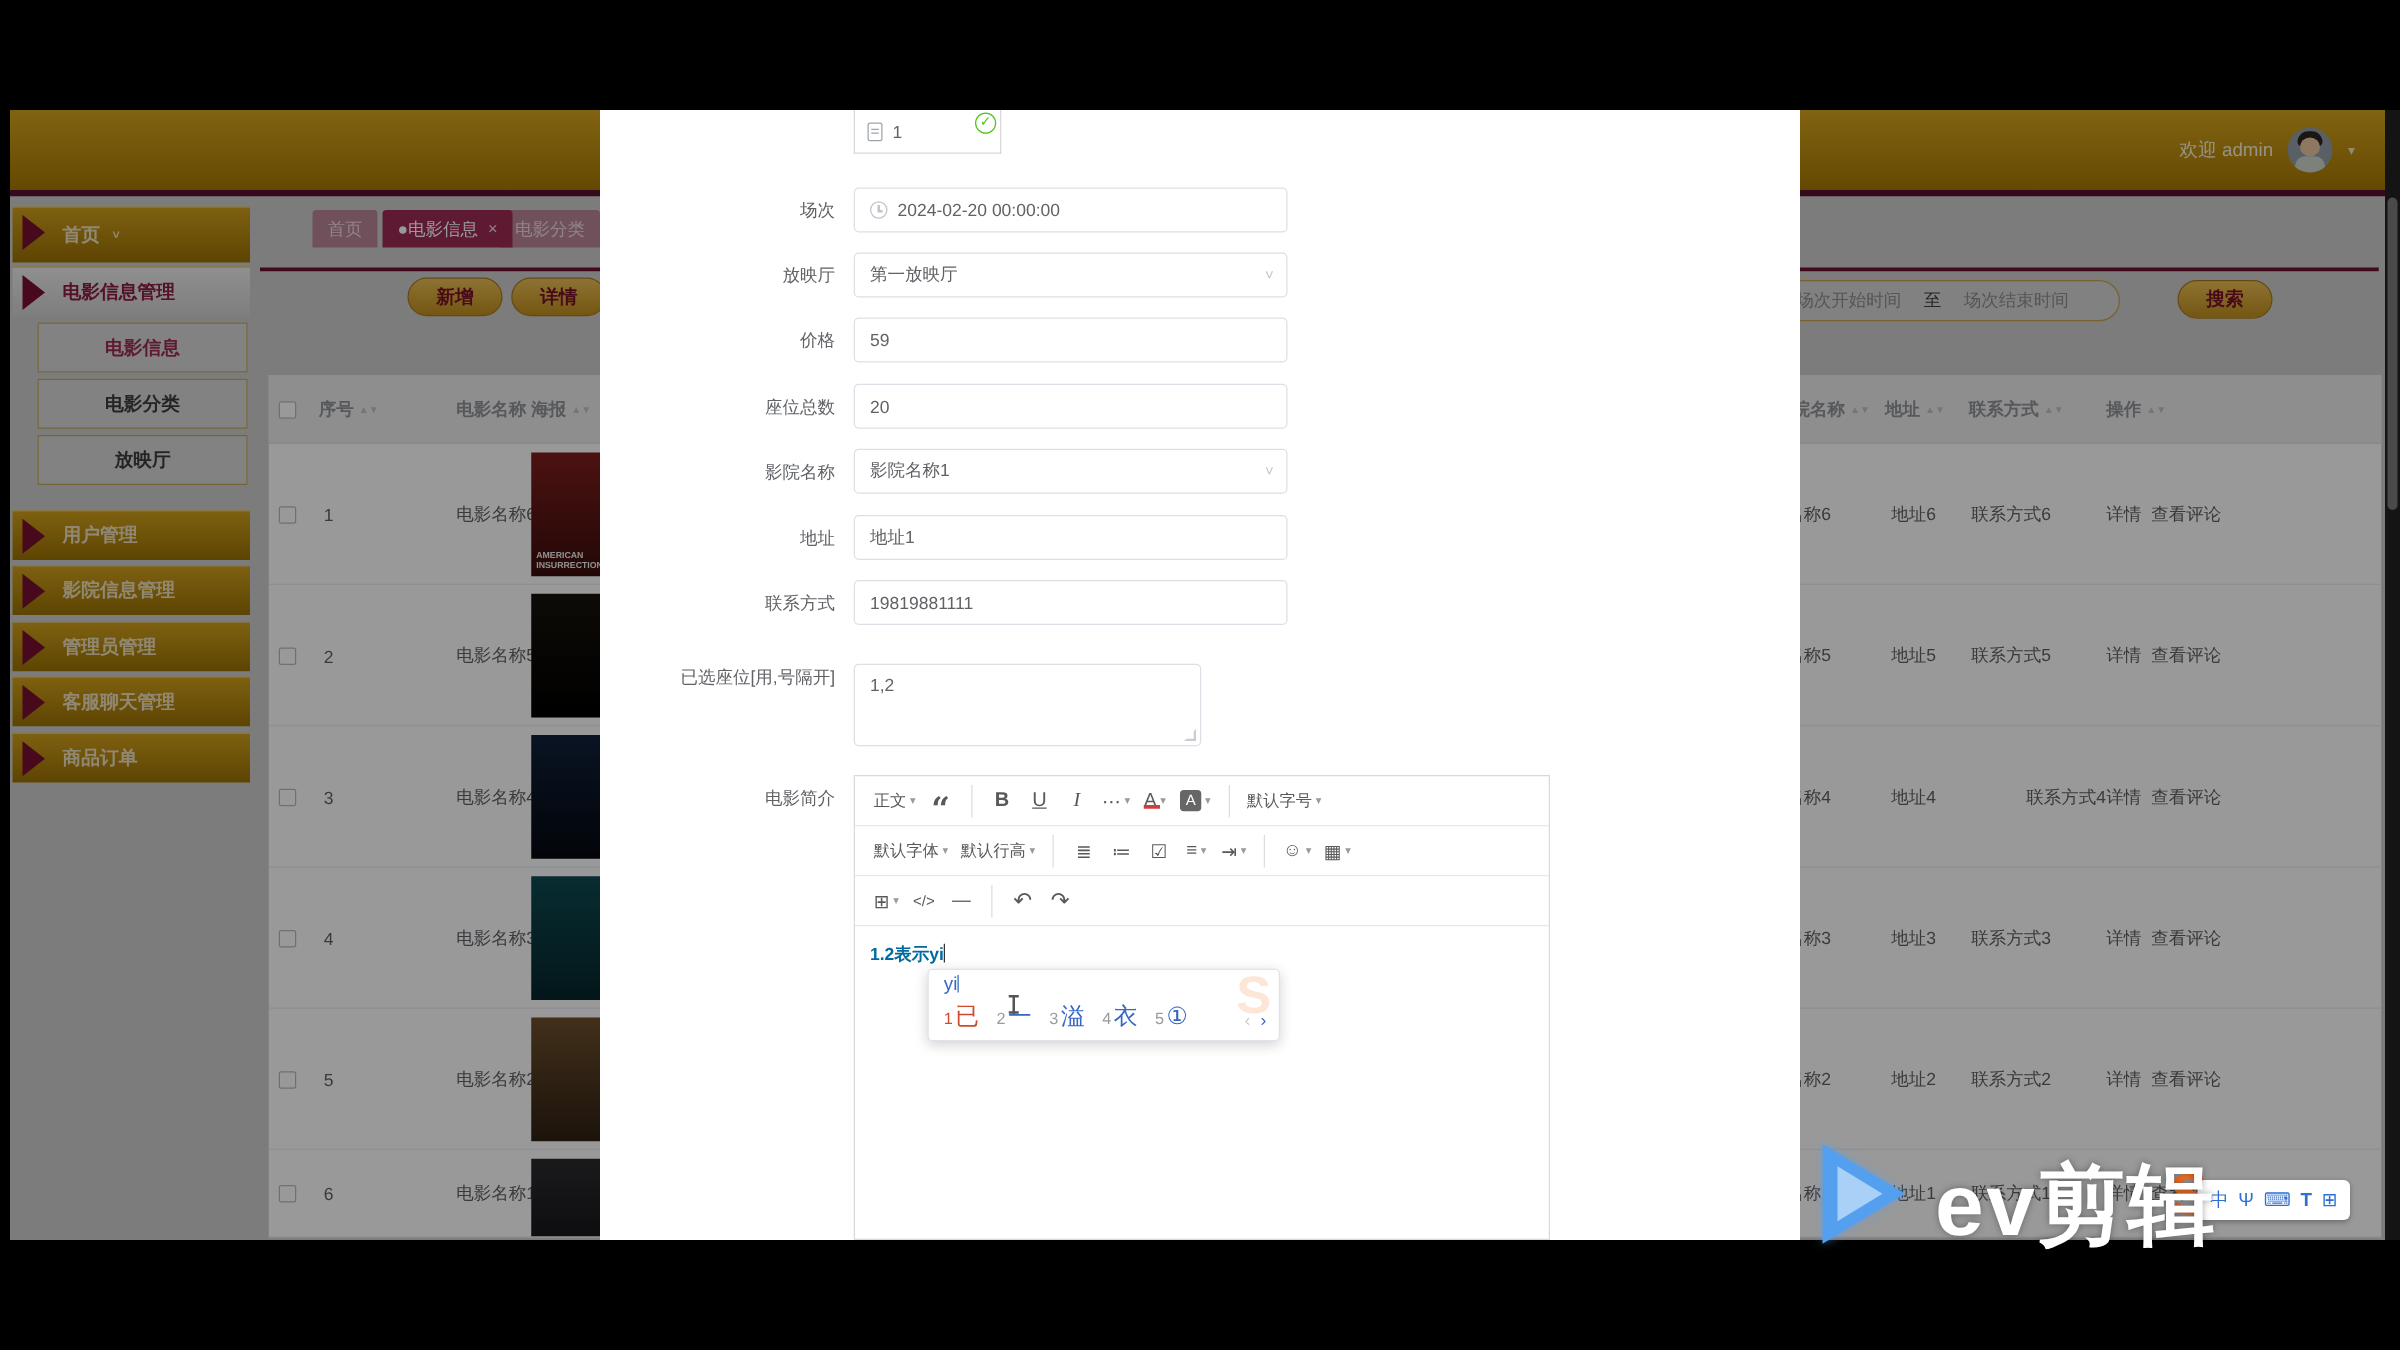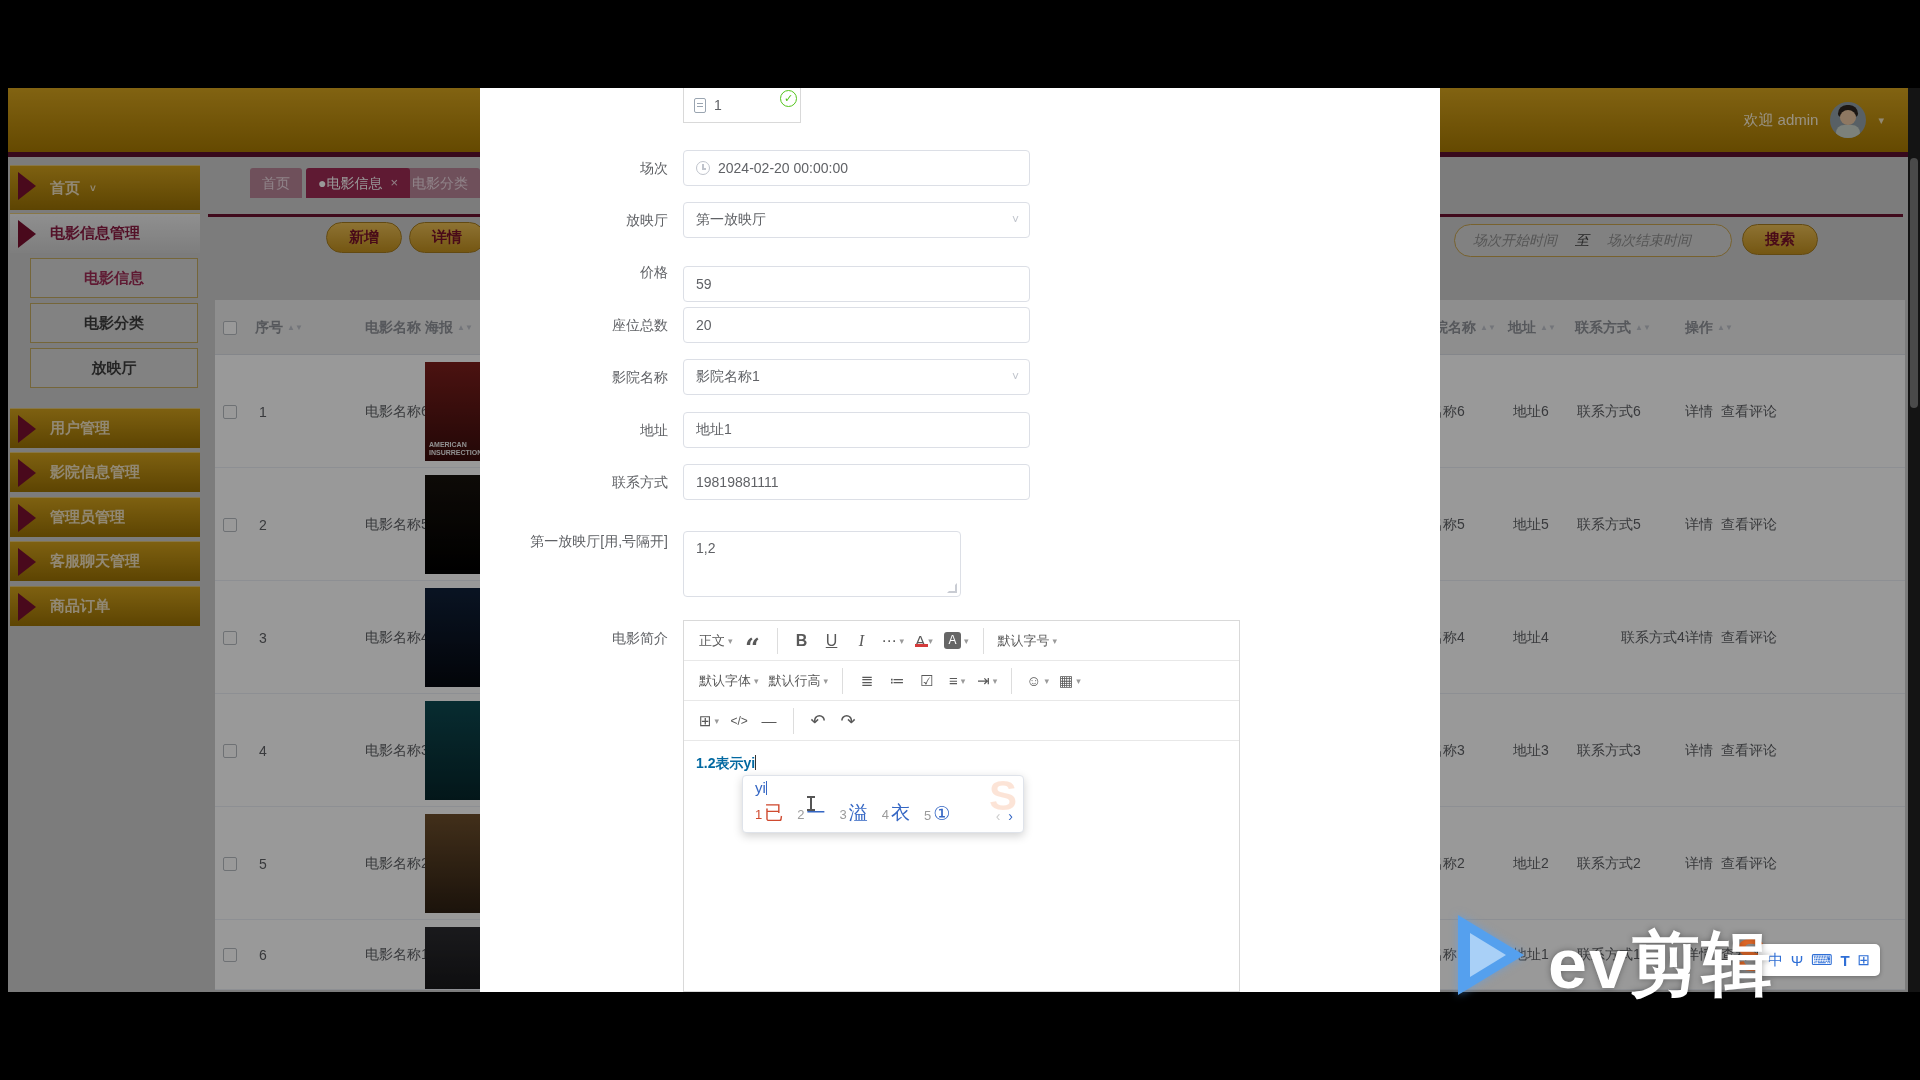--- a/index.html
+++ b/index.html
@@ -170,21 +170,21 @@
     <div class="tab idle" style="left:392px;"><span>电影分类</span></div>
     <div class="ctline"></div>
 
     <div class="gbtn" style="left:318px;">
         <span>新增</span>
       </div>
     <div class="gbtn" style="left:401px;">
         <span>详情</span>
       </div>
 
-    <div class="drange" style="left:1446px;width:278px;font-style:italic;">
+    <div class="drange" style="left:1410px;width:278px;">
       <span>场次开始时间</span>
       <span class="to">至</span>
       <span>场次结束时间</span>
     </div>
     <div class="gbtn" style="left:1734px;top:136px;">
         <span>搜索</span>
       </div>
 
     <div class="tcard">
       <div class="thead">
@@ -352,21 +352,21 @@
       <span>2024-02-20 00:00:00</span>
     </div>
 
     <div class="flabel" style="top:114px;">放映厅</div>
     <div class="finput" style="top:114px;">
       <span>第一放映厅</span>
       <span class="fchev">˅</span>
     </div>
 
     <div class="flabel" style="top:166px;">价格</div>
-    <div class="finput" style="top:166px;margin-top:12px;">
+    <div class="finput" style="top:166px;">
         <span>59</span>
       </div>
 
     <div class="flabel" style="top:219px;">座位总数</div>
     <div class="finput" style="top:219px;">
         <span>20</span>
       </div>
 
     <div class="flabel" style="top:271px;">影院名称</div>
     <div class="finput" style="top:271px;">
@@ -377,21 +377,21 @@
     <div class="flabel" style="top:324px;">地址</div>
     <div class="finput" style="top:324px;">
         <span>地址1</span>
       </div>
 
     <div class="flabel" style="top:376px;">联系方式</div>
     <div class="finput" style="top:376px;">
         <span>19819881111</span>
       </div>
 
-    <div class="flabel" style="top:443px;height:20px;line-height:20px;">第一放映厅[用,号隔开]</div>
+    <div class="flabel" style="top:443px;height:20px;line-height:20px;">已选座位[用,号隔开]</div>
     <div class="ta" style="top:443px;">
       <span>1,2</span>
       <span class="rz"></span>
     </div>
 
     <div class="flabel" style="top:532px;">电影简介</div>
     <div class="editor">
       <div class="tbar b">
         <div class="tbtn">
             <span class="tlabel">正文</span>

